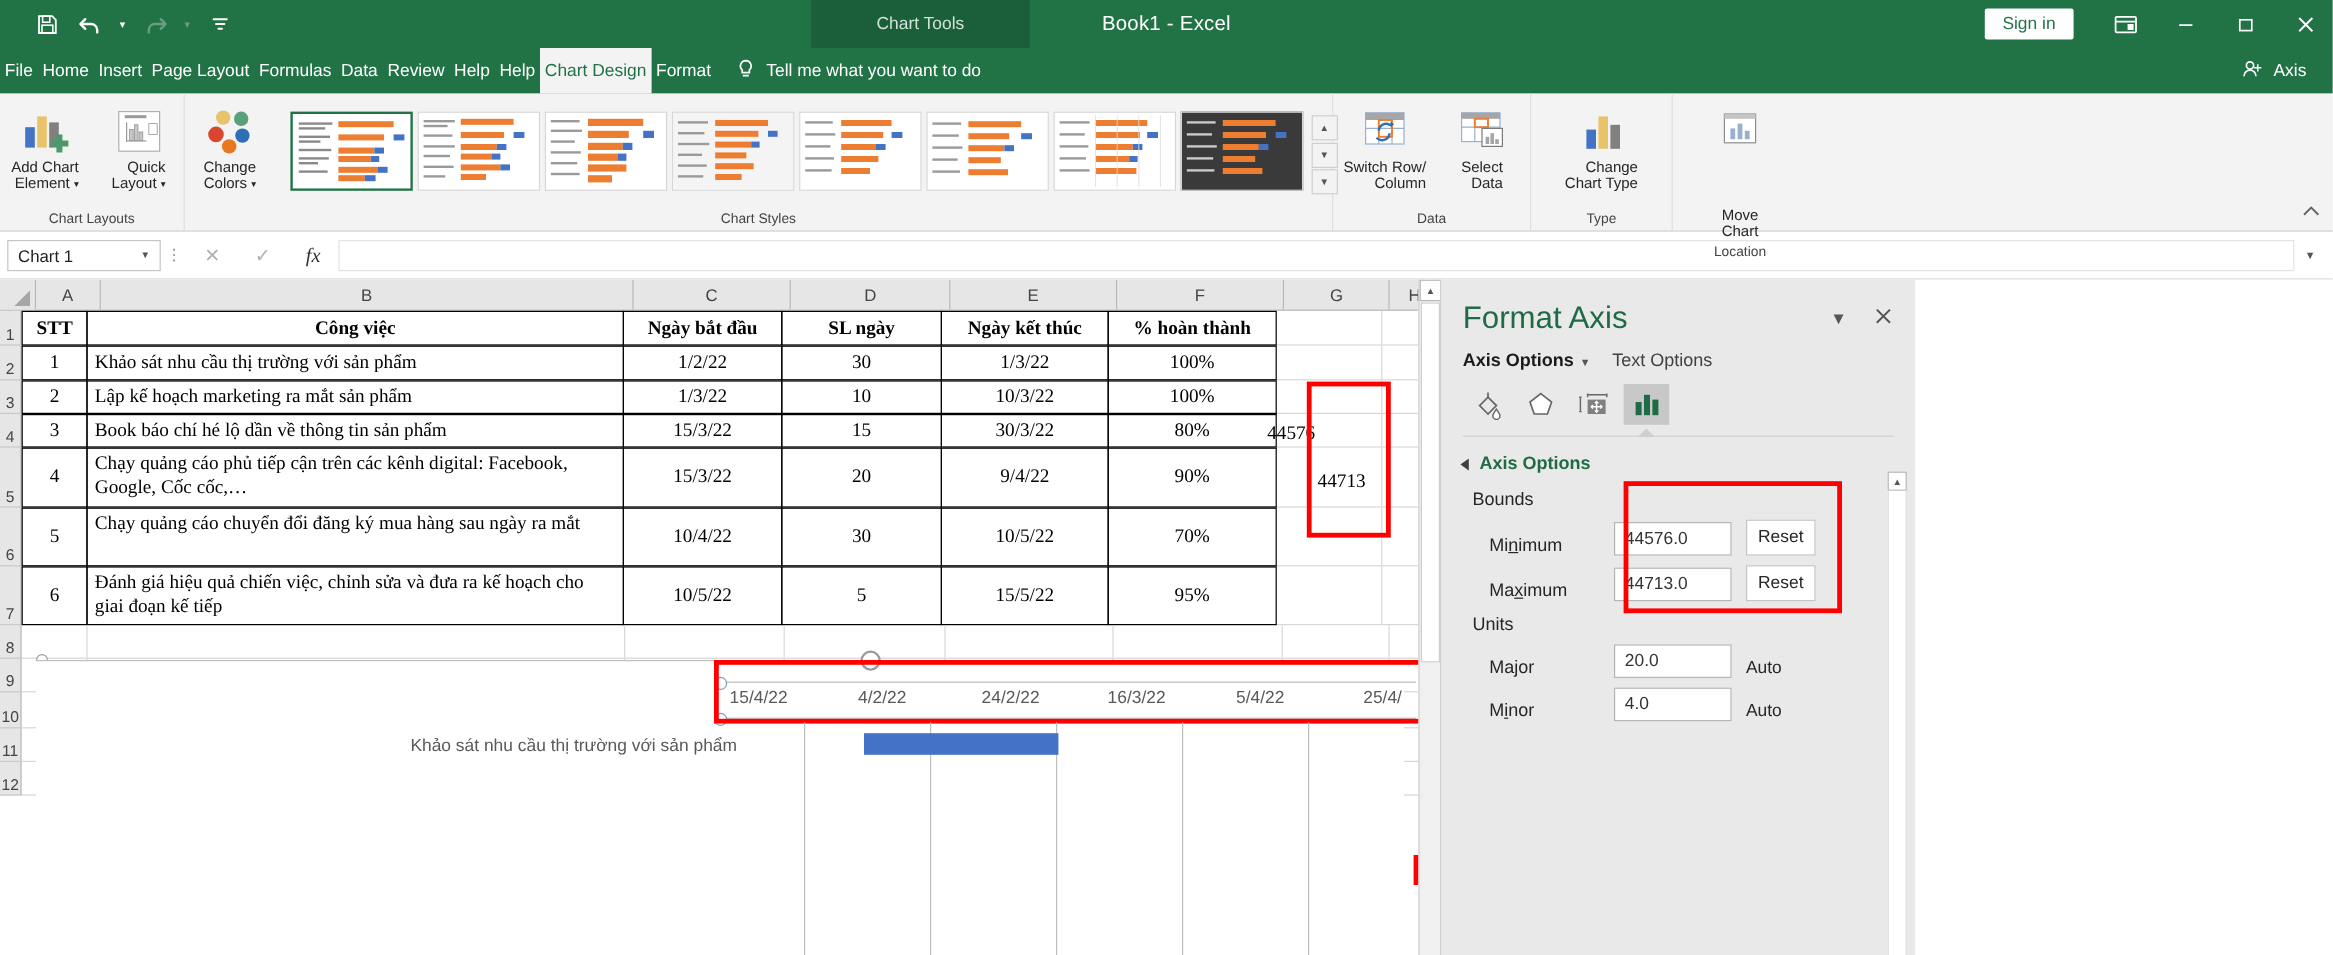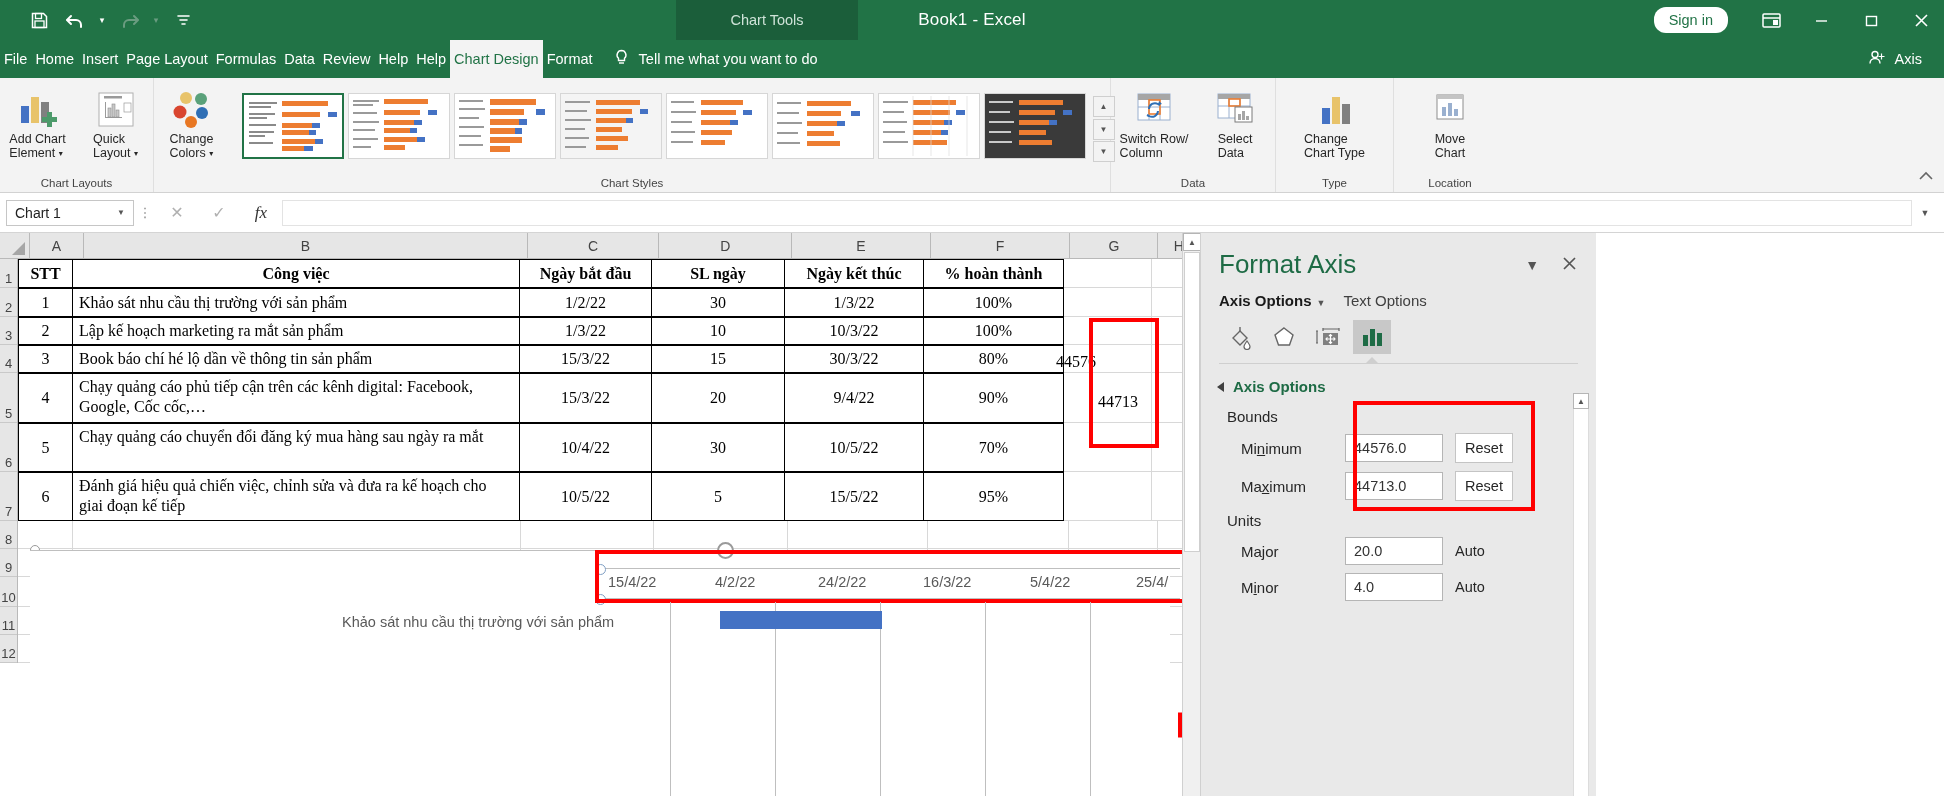--- a/index.html
+++ b/index.html
@@ -33,21 +33,21 @@
     position: absolute; left: 676px; top: 0; width: 182px; height: 40px;
     background: #1b5e3a; color: #cfe3d8; font-size: 14.5px;
     display: flex; align-items: center; justify-content: center;
   }
   .title-right {
     margin-left: auto; display: flex; align-items: center; gap: 4px; padding-right: 0;
     height: 40px; position: relative; z-index: 5;
   }
   .signin {
     background: #ffffff; color: #217346; font-size: 14.5px;
-    padding: 5px 15px; border-radius: 12px; margin-right: 16px;
+    padding: 5px 15px; border-radius: 2px; margin-right: 16px;
   }
   .ribbon-display, .win-btn {
     width: 46px; height: 40px; display: flex; align-items: center; justify-content: center;
     color: #ffffff;
   }
 
   
   .tabbar {
     height: 38px; background: #217346; display: flex; align-items: stretch;
     position: relative;
@@ -76,21 +76,21 @@
   .rgroup {
     display: flex; flex-direction: column; align-items: center;
     border-right: 1px solid #dfdfdf; position: relative;
   }
   .rgroup-body { display: flex; align-items: flex-start; flex: 1; padding-top: 6px; }
   .rgroup-label {
     font-size: 11.5px; color: #444; padding-bottom: 3px; text-align: center;
   }
   .bigbtn {
     width: 78px; display: flex; flex-direction: column; align-items: center;
-    padding: 4px 2px; text-align: left;
+    padding: 4px 2px; text-align: right;
   }
   .bigbtn .ico { height: 44px; display: flex; align-items: center; justify-content: center; }
   .bigbtn .lbl { font-size: 12.5px; color: #262626; line-height: 14px; }
   .bigbtn .lbl .cv { font-size: 8px; vertical-align: middle; }
 
   .gallery {
     display: flex; align-items: center; gap: 4px; padding: 6px 4px 0 8px;
   }
   .thumb {
     width: 102px; height: 66px; background: #ffffff;
@@ -243,21 +243,21 @@
   .sec-title {
     display: flex; align-items: center; gap: 9px; padding: 14px 18px 2px 16px;
     color: #1e6b45; font-weight: bold; font-size: 15px;
   }
   .sec-title .tri {
     border-top: 5px solid transparent; border-bottom: 5px solid transparent;
     border-right: 7px solid #404040;
   }
   .sublabel { padding: 11px 18px 0 26px; font-size: 15px; color: #262626; }
   .frow {
-    display: flex; align-items: center; padding: 8px 18px 0 40px; gap: 12px;
+    display: flex; align-items: flex-end; padding: 8px 18px 0 40px; gap: 12px;
   }
   .frow .fl { width: 92px; font-size: 15px; color: #262626; }
   .frow .fl u { text-decoration: underline; }
   .fld {
     width: 98px; height: 28px; background: #ffffff; border: 1px solid #b5b5b5;
     display: flex; align-items: center; padding: 0 8px; font-size: 14.5px; color: #333;
   }
   .fbtn {
     min-width: 58px; height: 30px; background: #ffffff; border: 1px solid #c4c4c4;
     display: flex; align-items: center; justify-content: center;
@@ -701,21 +701,21 @@
           </svg>
         </div>
         <div class="lbl"><span>Change</span><br><span>Chart Type</span></div>
       </div>
     </div>
     <div class="rgroup-label">Type</div>
   </div>
 
   <div class="rgroup" style="width:112px; border-right:none;">
     <div class="rgroup-body">
-      <div class="bigbtn" style="width:94px;">
+      <div class="bigbtn" style="width:94px;gap:40px;">
         <div class="ico">
           <svg width="42" height="40" viewBox="0 0 42 40">
             <rect x="8" y="5" width="26" height="24" fill="#fff" stroke="#8d8d8d"></rect>
             <rect x="8" y="5" width="26" height="4" fill="#c4c4c4"></rect>
             <rect x="13" y="17" width="4" height="9" fill="#9ab0cf"></rect>
             <rect x="19" y="13" width="4" height="13" fill="#9ab0cf"></rect>
             <rect x="25" y="19" width="4" height="7" fill="#9ab0cf"></rect>
           </svg>
         </div>
         <div class="lbl"><span>Move</span><br><span>Chart</span></div>

